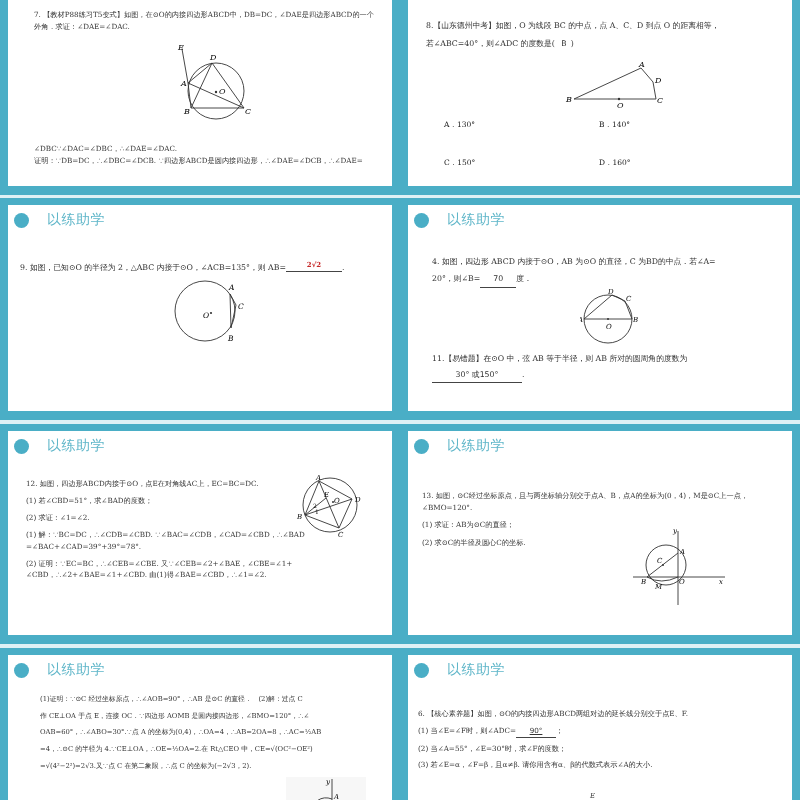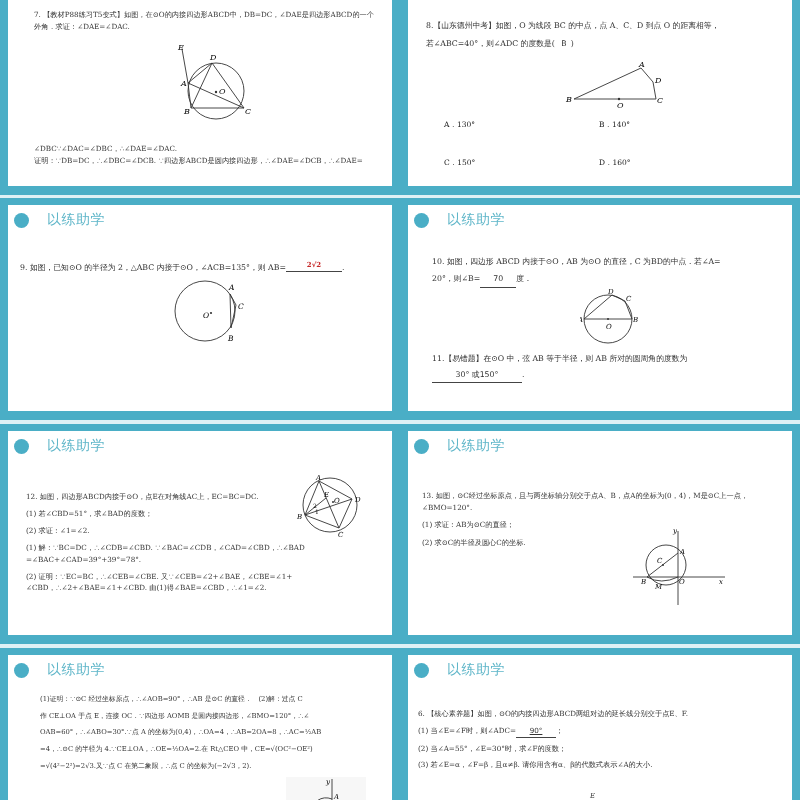--- a/index.html
+++ b/index.html
@@ -102,21 +102,21 @@
     </div>
   </div>
 
   <div class="slide" style="left:400px;top:198px;width:400px;height:222px;">
     <div class="slide-inner">
       <div class="hdr">
         <span class="dot"></span>
         <span class="t">以练助学</span>
       </div>
       <div class="txt" style="left:24px;top:48px;width:355px;font-size:7.8px;line-height:2.2;">
-        <div>10. 如图，四边形 ABCD 内接于⊙O，AB 为⊙O 的直径，C 为BD的中点．若∠A=</div>
+        <div>4. 如图，四边形 ABCD 内接于⊙O，AB 为⊙O 的直径，C 为BD的中点．若∠A=</div>
         <div>
           <span>20°，则∠B=</span><span class="blank" style="min-width:36px;font-family:'DejaVu Sans',sans-serif;">70</span><span>度．</span>
         </div>
       </div>
       <svg class="fig" style="left:172px;top:84px;" width="70" height="60" viewBox="0 0 70 60">
         <circle cx="28" cy="30" r="24" fill="none" stroke="#333" stroke-width="0.9"></circle>
         <line x1="4" y1="30" x2="52" y2="30" stroke="#333" stroke-width="0.9"></line>
         <polyline points="4,30 32,6 45,12 52,30" fill="none" stroke="#333" stroke-width="0.9"></polyline>
         <circle cx="28" cy="30" r="1" fill="#333"></circle>
         <text x="28" y="5" font-size="7" font-style="italic">D</text>
@@ -131,21 +131,21 @@
       </div>
     </div>
   </div>
 
   <div class="slide" style="left:0;top:424px;width:400px;height:220px;">
     <div class="slide-inner">
       <div class="hdr">
         <span class="dot"></span>
         <span class="t">以练助学</span>
       </div>
-      <div class="txt" style="left:18px;top:47px;width:300px;line-height:1.55;margin-top:13px;">
+      <div class="txt" style="left:18px;top:47px;width:300px;line-height:1.55;">
         <div class="line">12. 如图，四边形ABCD内接于⊙O，点E在对角线AC上，EC=BC=DC.</div>
         <div class="line">(1) 若∠CBD=51°，求∠BAD的度数；</div>
         <div class="line">(2) 求证：∠1=∠2.</div>
         <div style="width:330px;">(1) 解：∵BC=DC，∴∠CDB=∠CBD. ∵∠BAC=∠CDB，∠CAD=∠CBD，∴∠BAD</div>
         <div class="line">=∠BAC+∠CAD=39°+39°=78°.</div>
         <div style="width:330px;">(2) 证明：∵EC=BC，∴∠CEB=∠CBE. 又∵∠CEB=∠2+∠BAE，∠CBE=∠1+</div>
         <div>∠CBD，∴∠2+∠BAE=∠1+∠CBD. 由(1)得∠BAE=∠CBD，∴∠1=∠2.</div>
       </div>
       <svg class="fig" style="left:283px;top:44px;" width="85" height="65" viewBox="0 0 85 65">
         <circle cx="39" cy="30" r="27" fill="none" stroke="#333" stroke-width="0.9"></circle>

